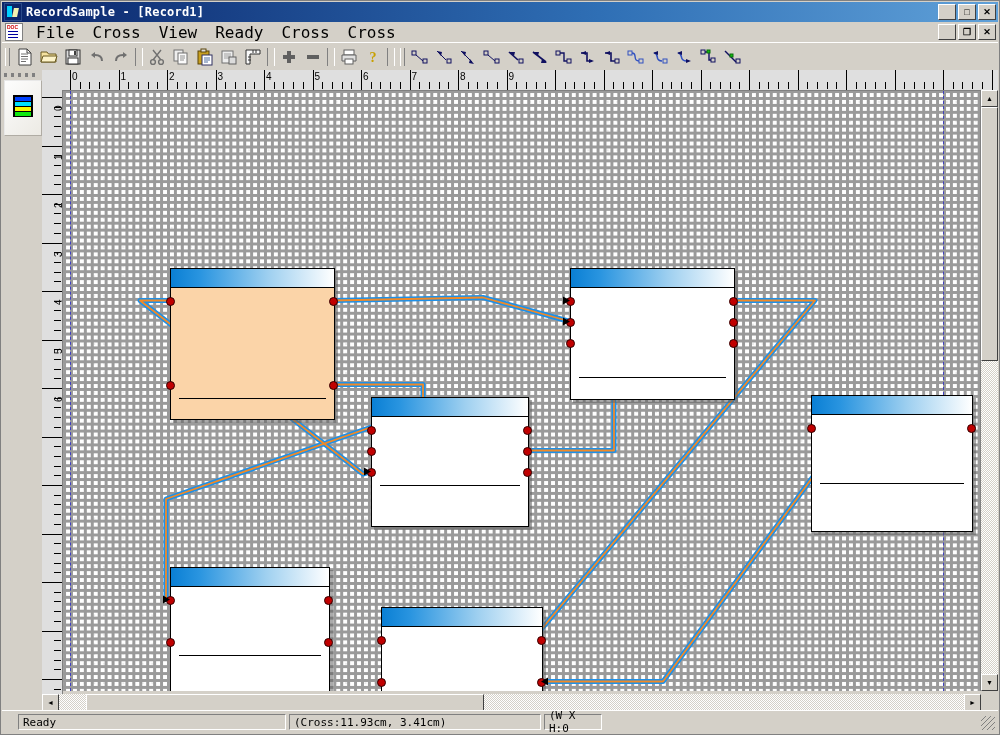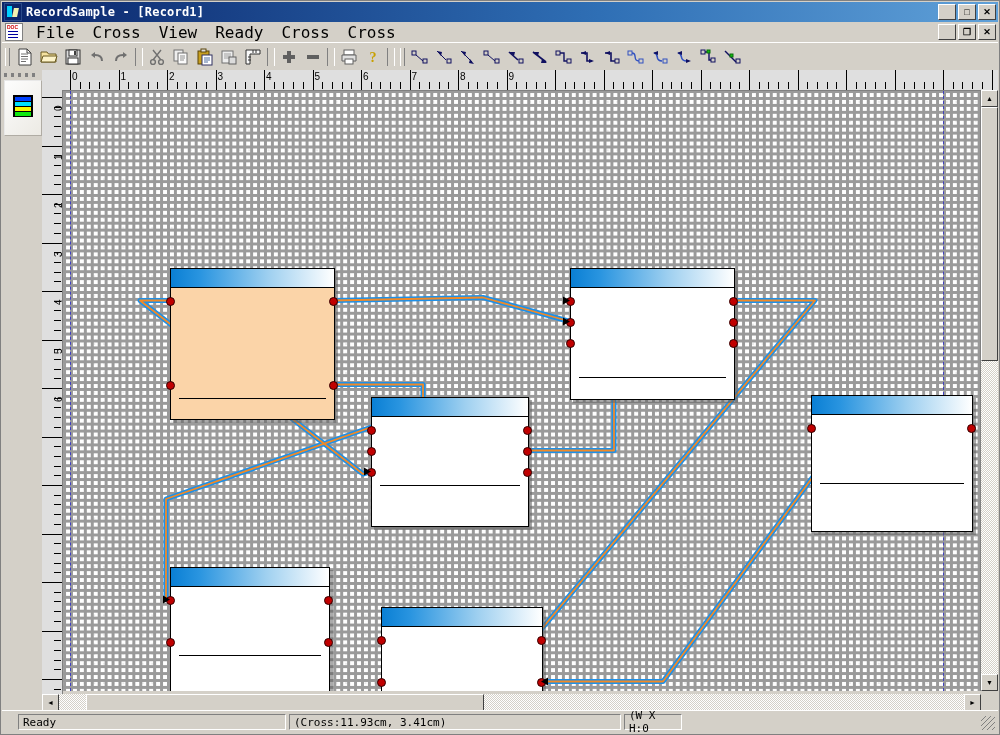--- a/index.html
+++ b/index.html
@@ -715,17 +715,17 @@
     <div class="sb-h">
       <div class="sb-arrow" style="left:0;top:0;width:15px;height:15px;">◄</div>
       <div class="sb-thumb" style="left:44px;top:0;width:396px;height:15px;"></div>
       <div class="sb-arrow" style="right:0;top:0;width:15px;height:15px;">►</div>
     </div>
     <div class="sb-corner"></div>
   </div>
 
   <div class="status">
     <div class="st-cell" style="width:268px;margin-left:16px;">Ready</div>
-    <div class="st-cell" style="width:332px;">(Cross:11.93cm, 3.41cm)</div>
+    <div class="st-cell" style="width:252px;">(Cross:11.93cm, 3.41cm)</div>
     <div class="st-cell" style="width:58px;">(W X H:0</div>
     <div class="grip-res"></div>
   </div>
 </div>
 
 </body></html>

